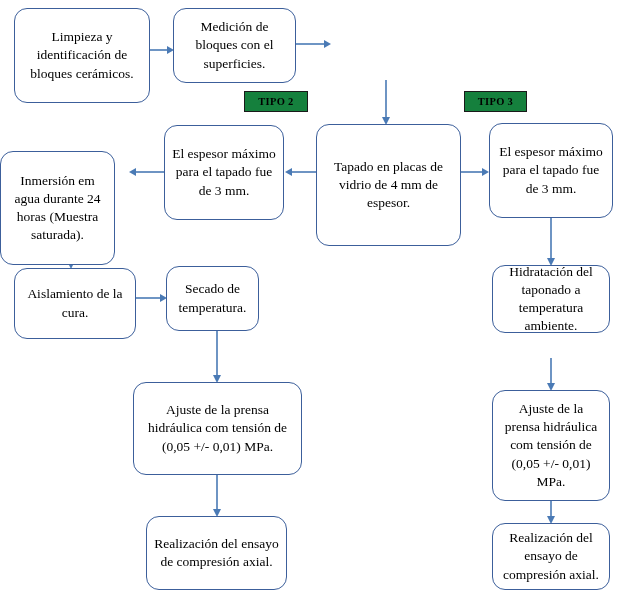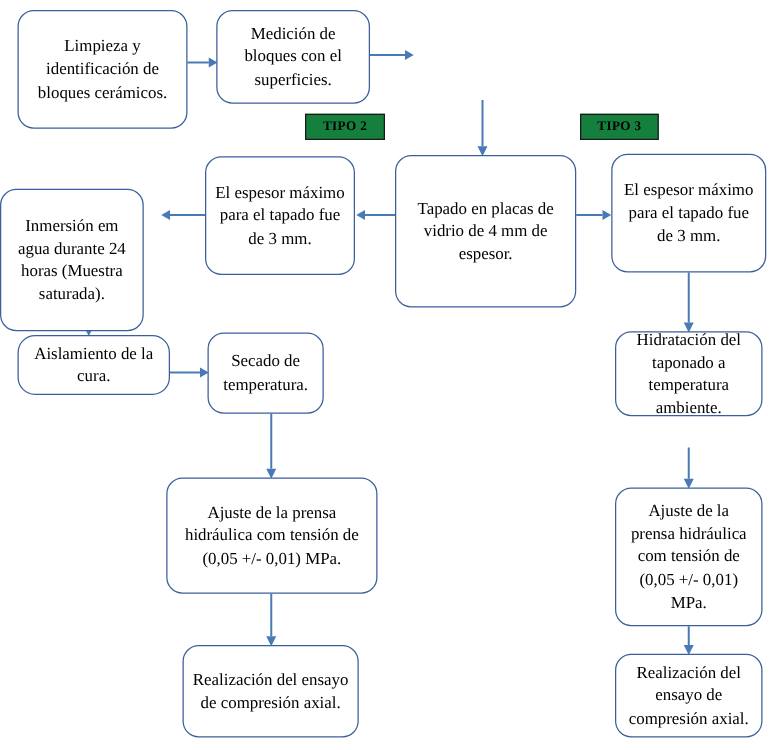--- a/index.html
+++ b/index.html
@@ -176,21 +176,21 @@
   </div>
 
   <div class="node" style="left:316px; top:124px; width:145px; height:122px;">
     <span>Tapado en placas de vidrio de 4 mm de espesor.</span>
   </div>
 
   <div class="node" style="left:489px; top:123px; width:124px; height:95px;">
     <span>El espesor máximo para el tapado fue de 3 mm.</span>
   </div>
 
-  <div class="node" style="left:14px; top:268px; width:122px; height:48px;border-radius:14px;">
+  <div class="node" style="left:14px; top:268px; width:122px; height:71px;">
     <span>Aislamiento de la cura.</span>
   </div>
 
   <div class="node" style="left:166px; top:266px; width:93px; height:65px;">
     <span>Secado de temperatura.</span>
   </div>
 
   <div class="node" style="left:492px; top:265px; width:118px; height:68px;">
     <span>Hidratación del taponado a temperatura ambiente.</span>
   </div>

